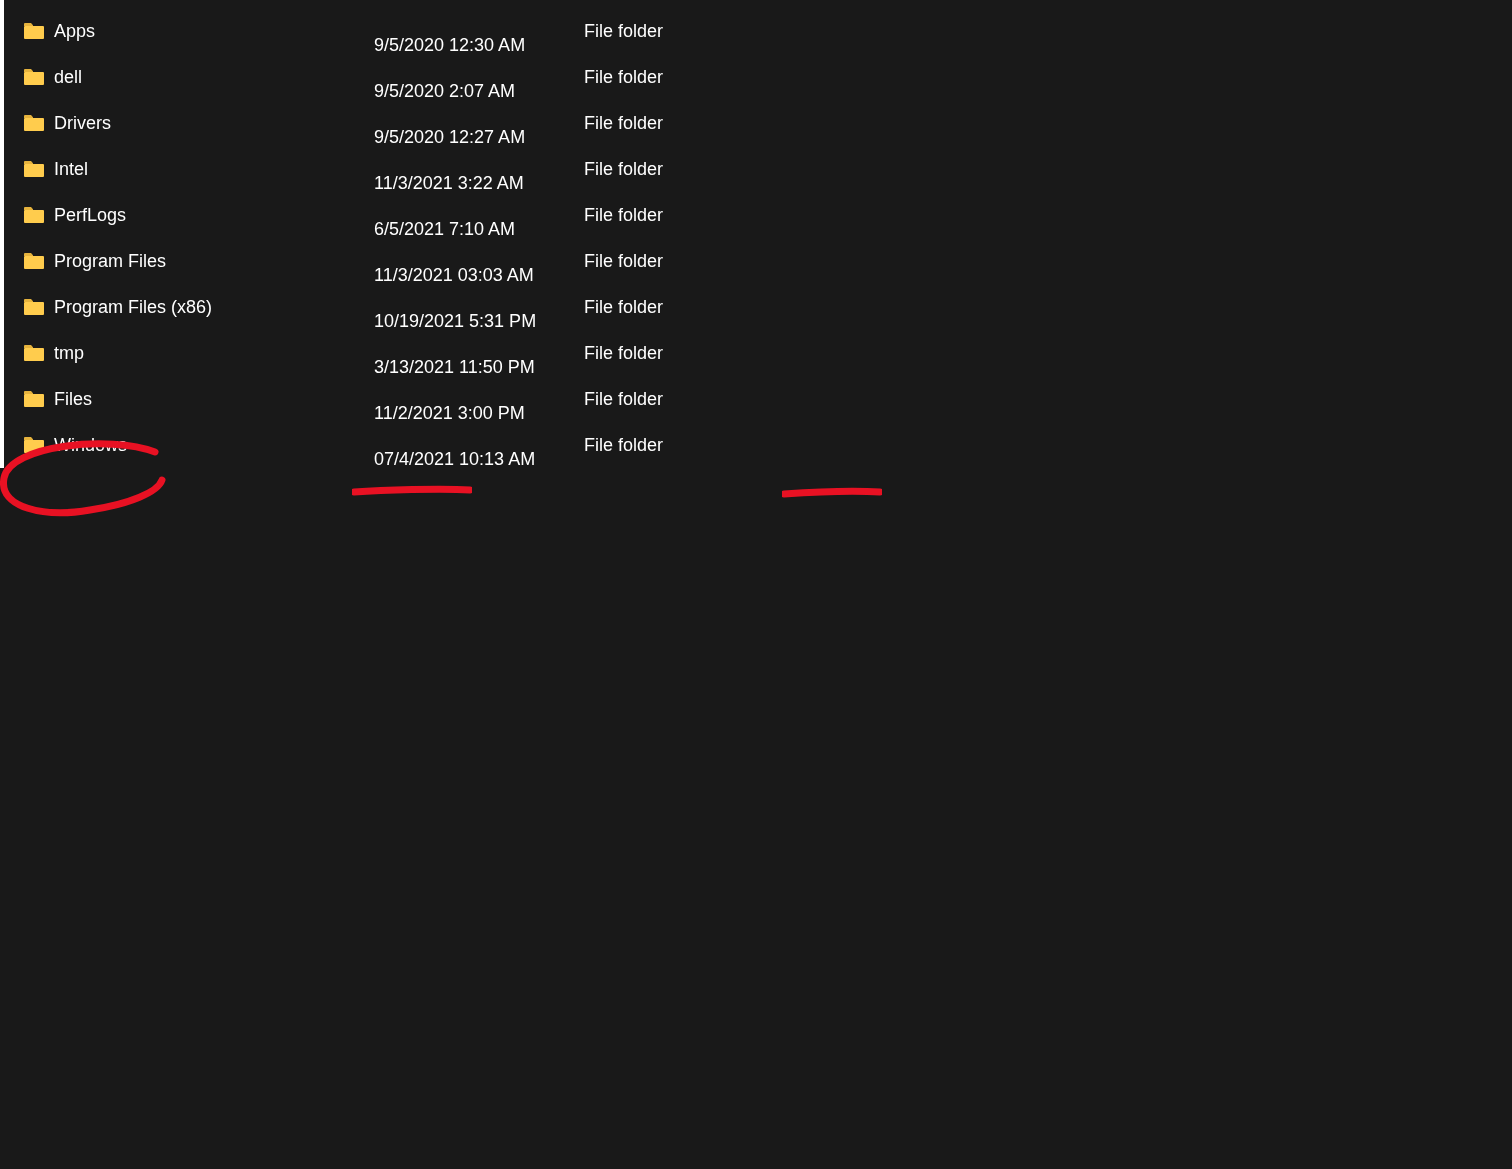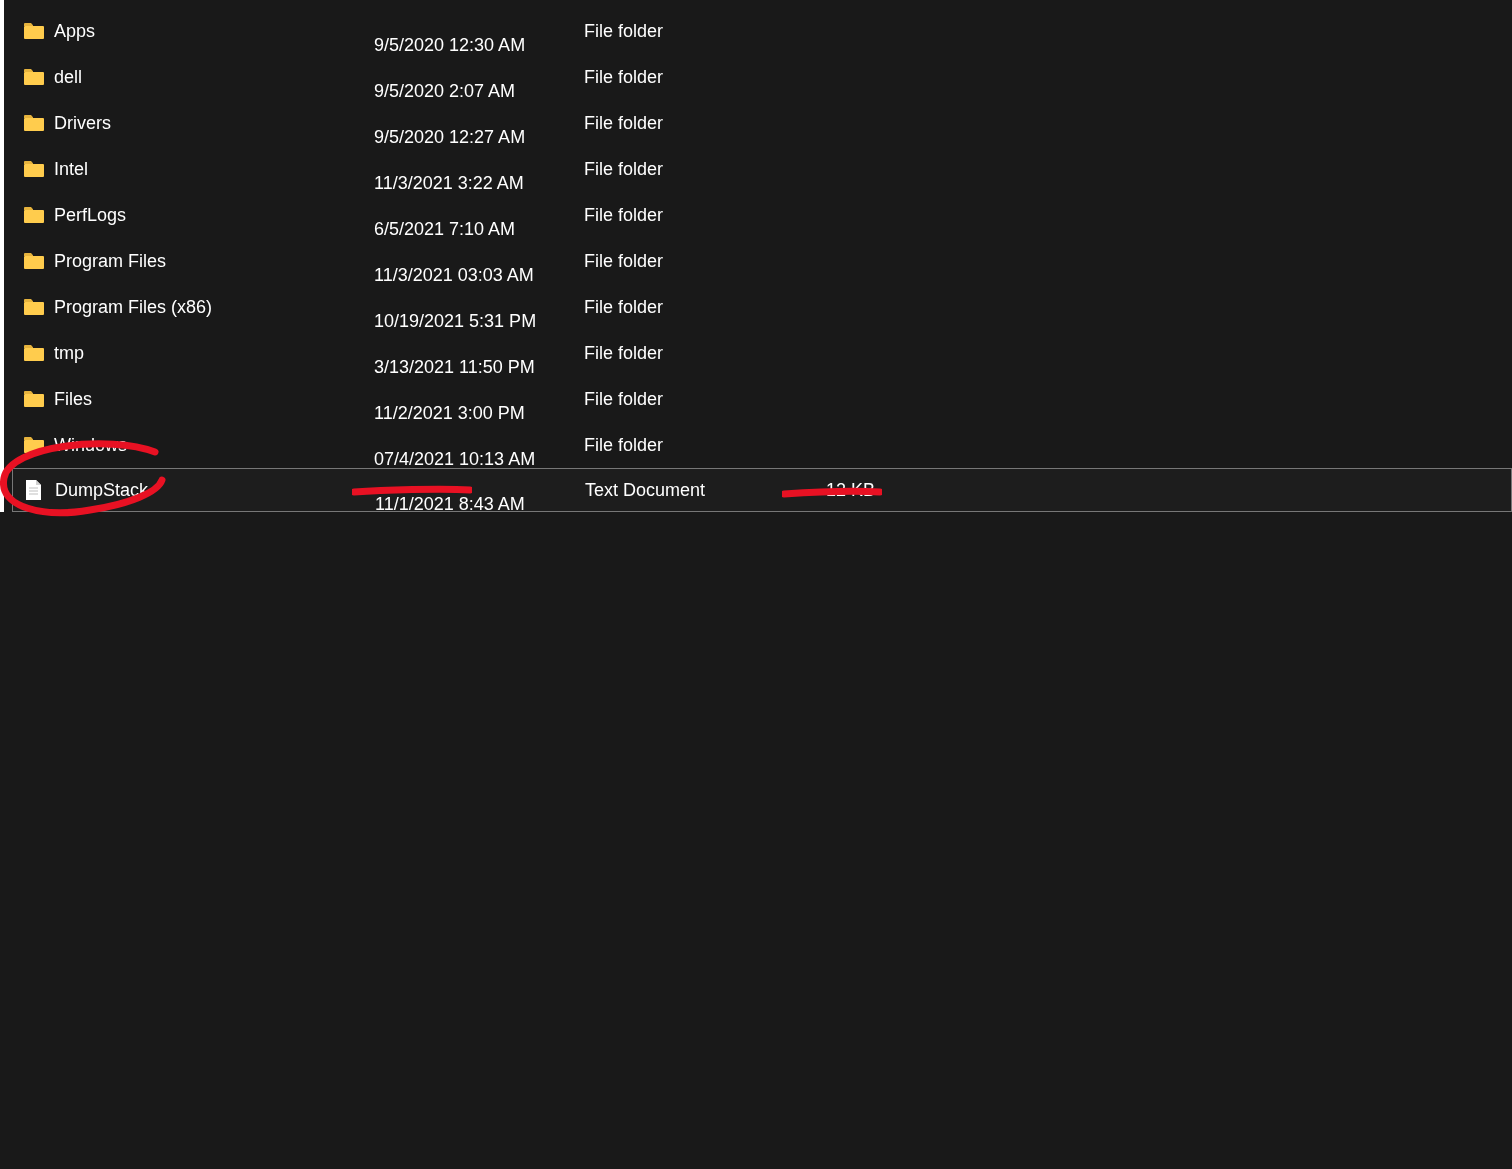--- a/index.html
+++ b/index.html
@@ -186,35 +186,20 @@
       <div class="icon-cell">
         <svg class="folder-icon" viewBox="0 0 20 16">
     <path d="M0 3 L0 1.2 C0 0.5 0.5 0 1.2 0 L7 0 L9 2.2 L9 3 Z" fill="#e6b33d"></path>
     <rect x="0" y="3" width="20" height="13" rx="1" fill="#ffcc4d"></rect>
   </svg>
       </div>
       <div class="name-cell">Windows</div>
       <div class="date-cell">07/4/2021 10:13 AM</div>
       <div class="type-cell">File folder</div>
       <div class="size-cell"></div>
-    </div>
-    <div class="row selected">
-      <div class="icon-cell">
-        <svg class="file-icon" viewBox="0 0 16 20">
-    <path d="M1 0 L11 0 L16 5 L16 20 L1 20 Z" fill="#ffffff"></path>
-    <path d="M11 0 L11 5 L16 5 Z" fill="#d0d0d0"></path>
-    <line x1="4" y1="8" x2="13" y2="8" stroke="#bfbfbf" stroke-width="1"></line>
-    <line x1="4" y1="11" x2="13" y2="11" stroke="#bfbfbf" stroke-width="1"></line>
-    <line x1="4" y1="14" x2="13" y2="14" stroke="#bfbfbf" stroke-width="1"></line>
-  </svg>
-      </div>
-      <div class="name-cell">DumpStack</div>
-      <div class="date-cell">11/1/2021 8:43 AM</div>
-      <div class="type-cell">Text Document</div>
-      <div class="size-cell">12 KB</div>
     </div>
   </div>
 
 <svg class="annot" style="left:-10px; top:440px;" width="200" height="80" viewBox="0 0 200 80">
   <path d="M 165 12 C 120 -5 20 5 14 38 C 8 68 55 78 100 70 C 140 64 168 52 172 40" fill="none" stroke="#e81123" stroke-width="7" stroke-linecap="round"></path>
 </svg>
 <svg class="annot" style="left:352px; top:484px;" width="120" height="20" viewBox="0 0 120 20">
   <path d="M 2 8 C 30 6 90 4 118 6" fill="none" stroke="#e81123" stroke-width="7" stroke-linecap="round"></path>
 </svg>
 <svg class="annot" style="left:782px; top:486px;" width="100" height="20" viewBox="0 0 100 20">

